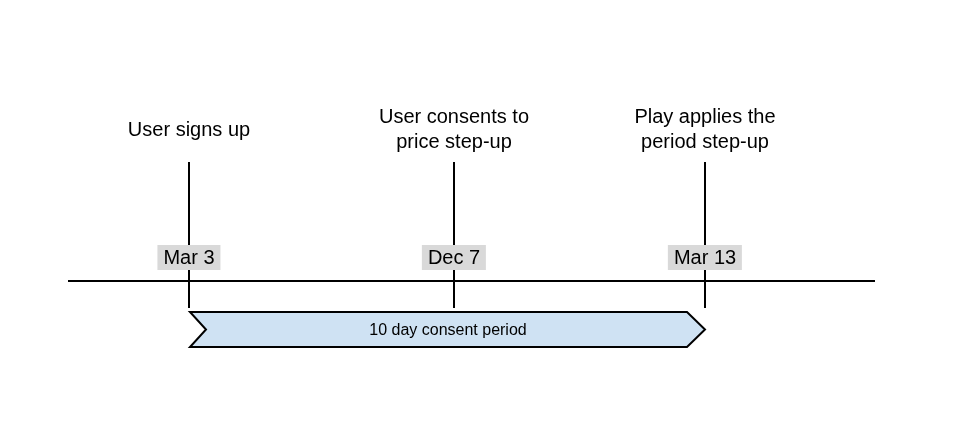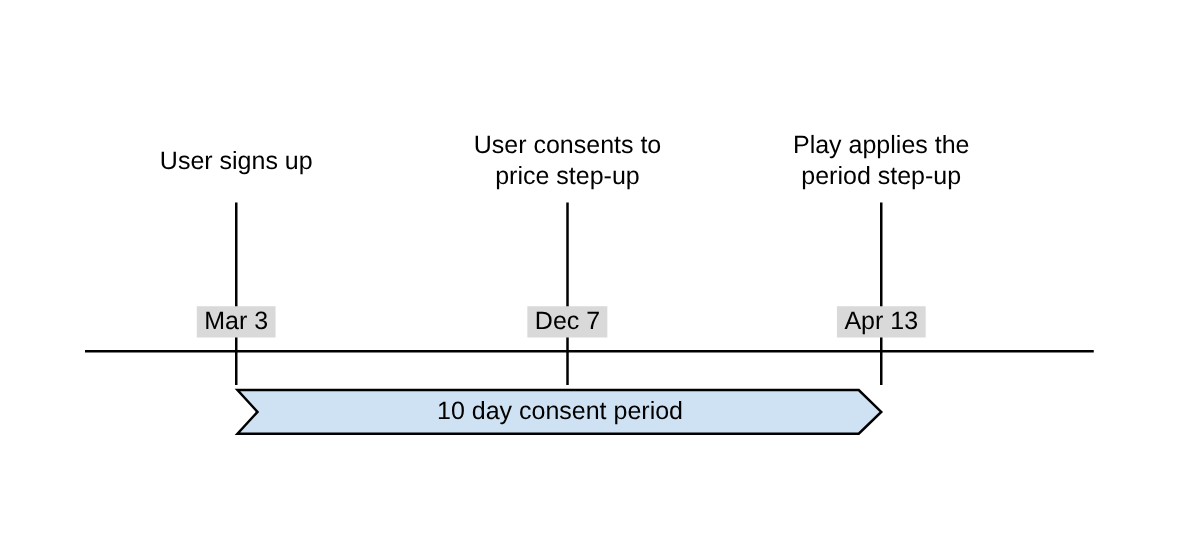--- a/index.html
+++ b/index.html
@@ -69,21 +69,21 @@
   }
   .period-label {
     position: absolute;
     left: 190px;
     top: 312px;
     width: 516px;
     height: 35px;
     display: flex;
     align-items: center;
     justify-content: center;
-    font-size: 20px;
+    font-size: 16px;
     line-height: 25px;
   }
 </style>
 </head>
 <body>
 
 <div class="canvas">
 
   <div class="axis"></div>
 
@@ -97,21 +97,21 @@
     <div class="title">User consents to
 price step-up</div>
     <div class="tick"></div>
     <div class="date" style="background: rgb(217, 217, 217);">Dec 7</div>
   </div>
 
   <div class="milestone m3">
     <div class="title">Play applies the
 period step-up</div>
     <div class="tick"></div>
-    <div class="date" style="background: rgb(217, 217, 217);">Apr 13</div>
+    <div class="date" style="background: rgb(217, 217, 217);">Mar 13</div>
   </div>
 
   <svg class="period-arrow" viewBox="0 0 530 48" xmlns="http://www.w3.org/2000/svg">
     <polygon points="6,6 503,6 521,23.5 503,41 6,41 22,23.5" stroke-width="2" stroke-linejoin="miter" fill="#cfe2f3" stroke="#000000"></polygon>
   </svg>
 
   <div class="period-label">10 day consent period</div>
 
 </div>
 

